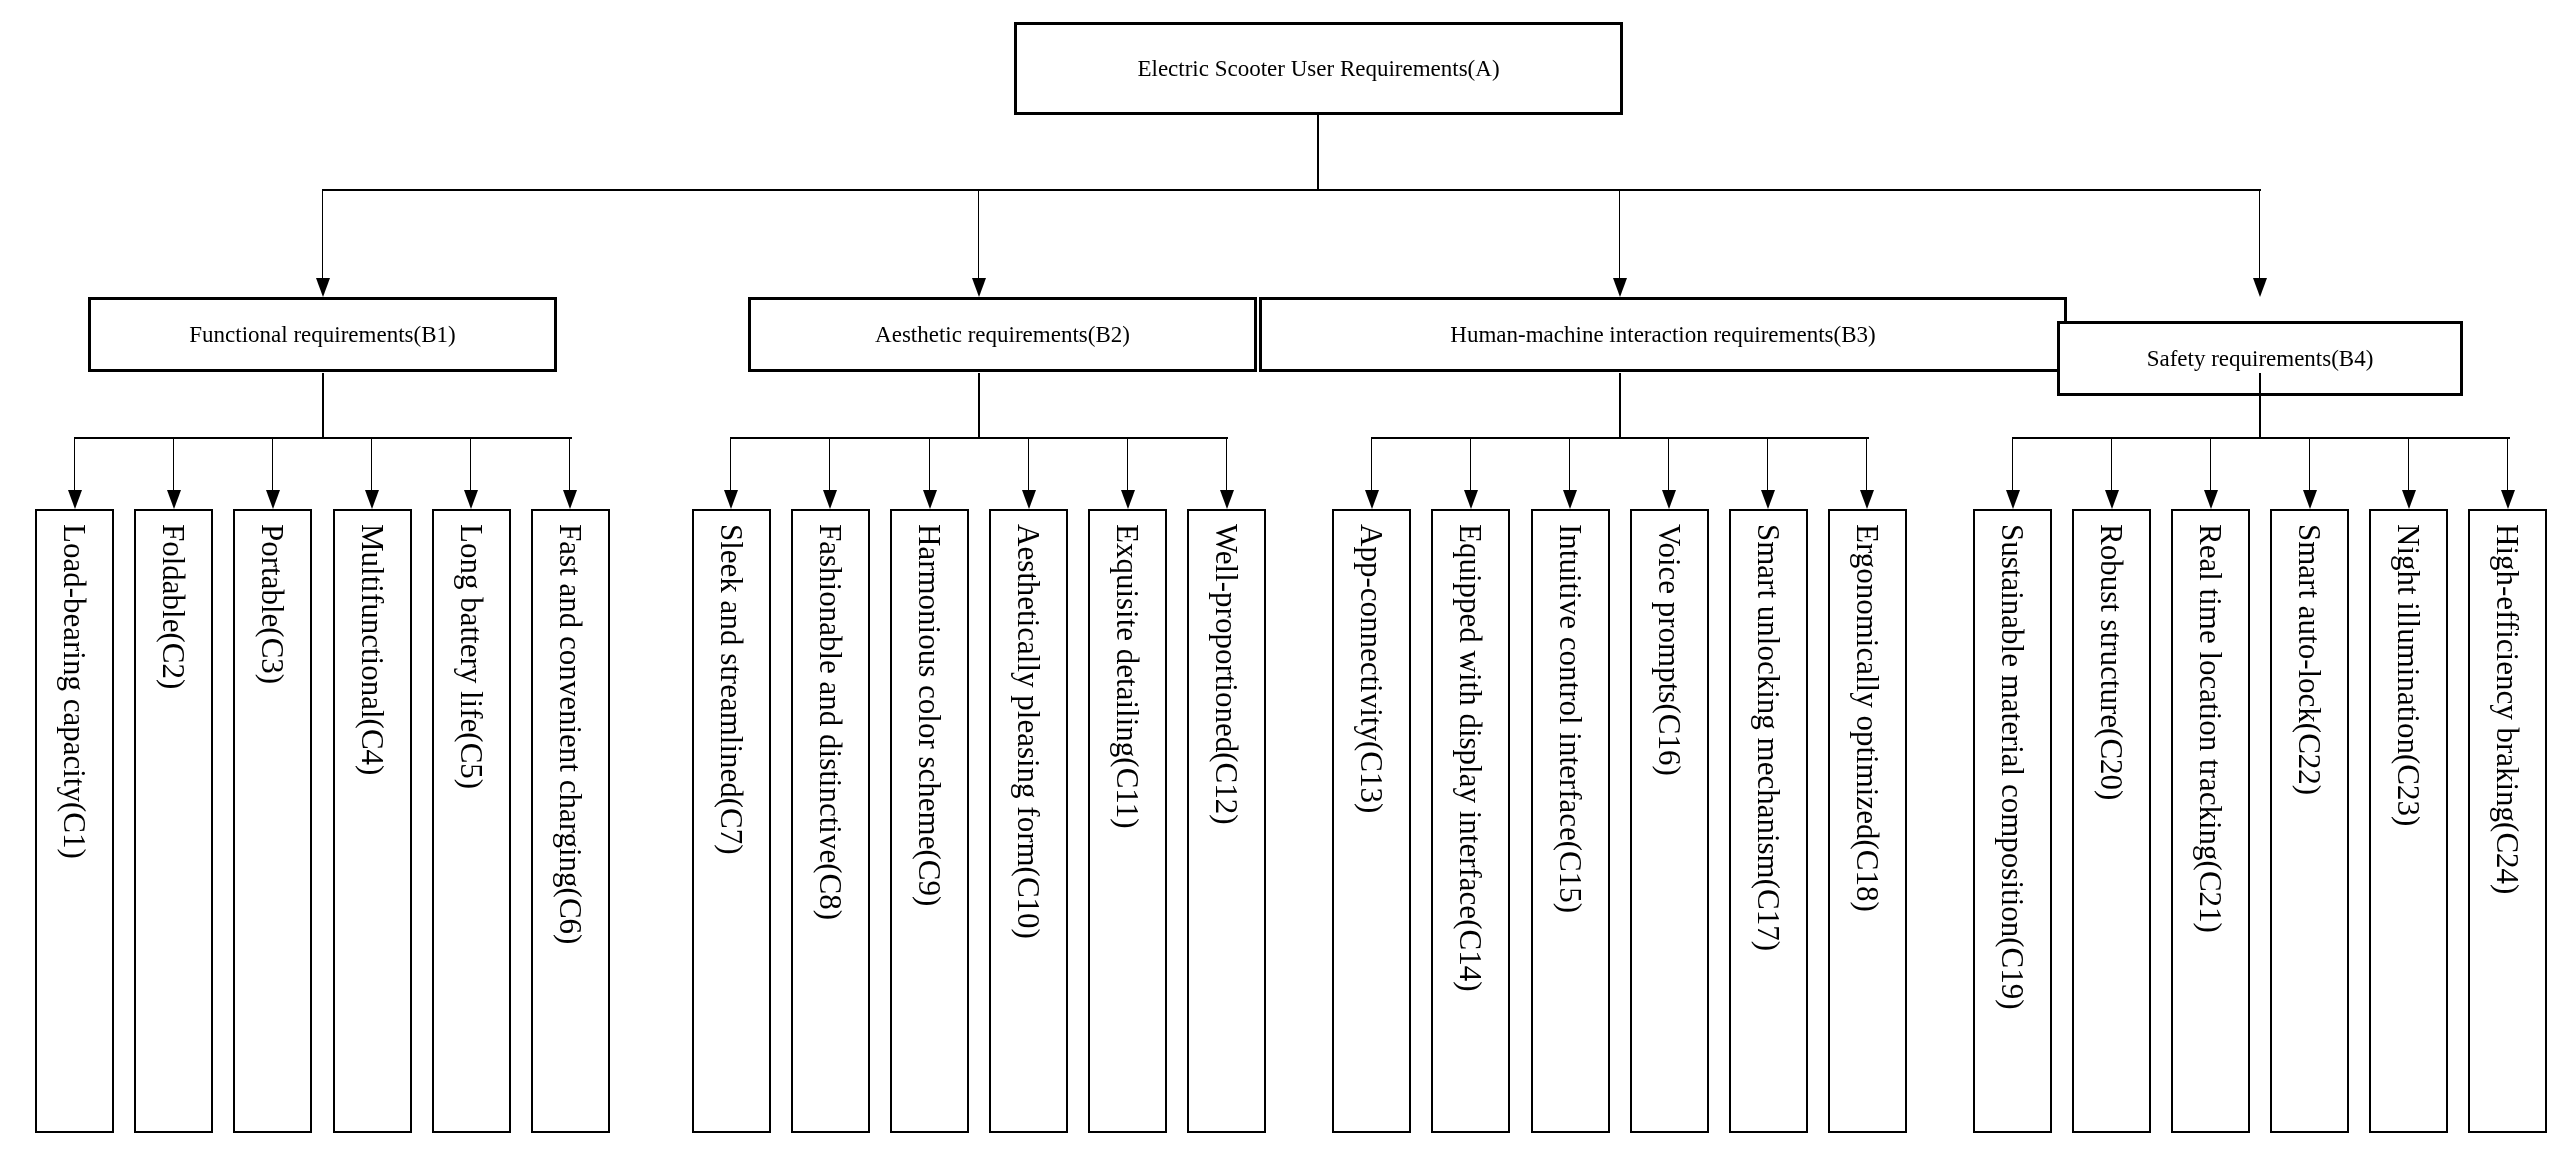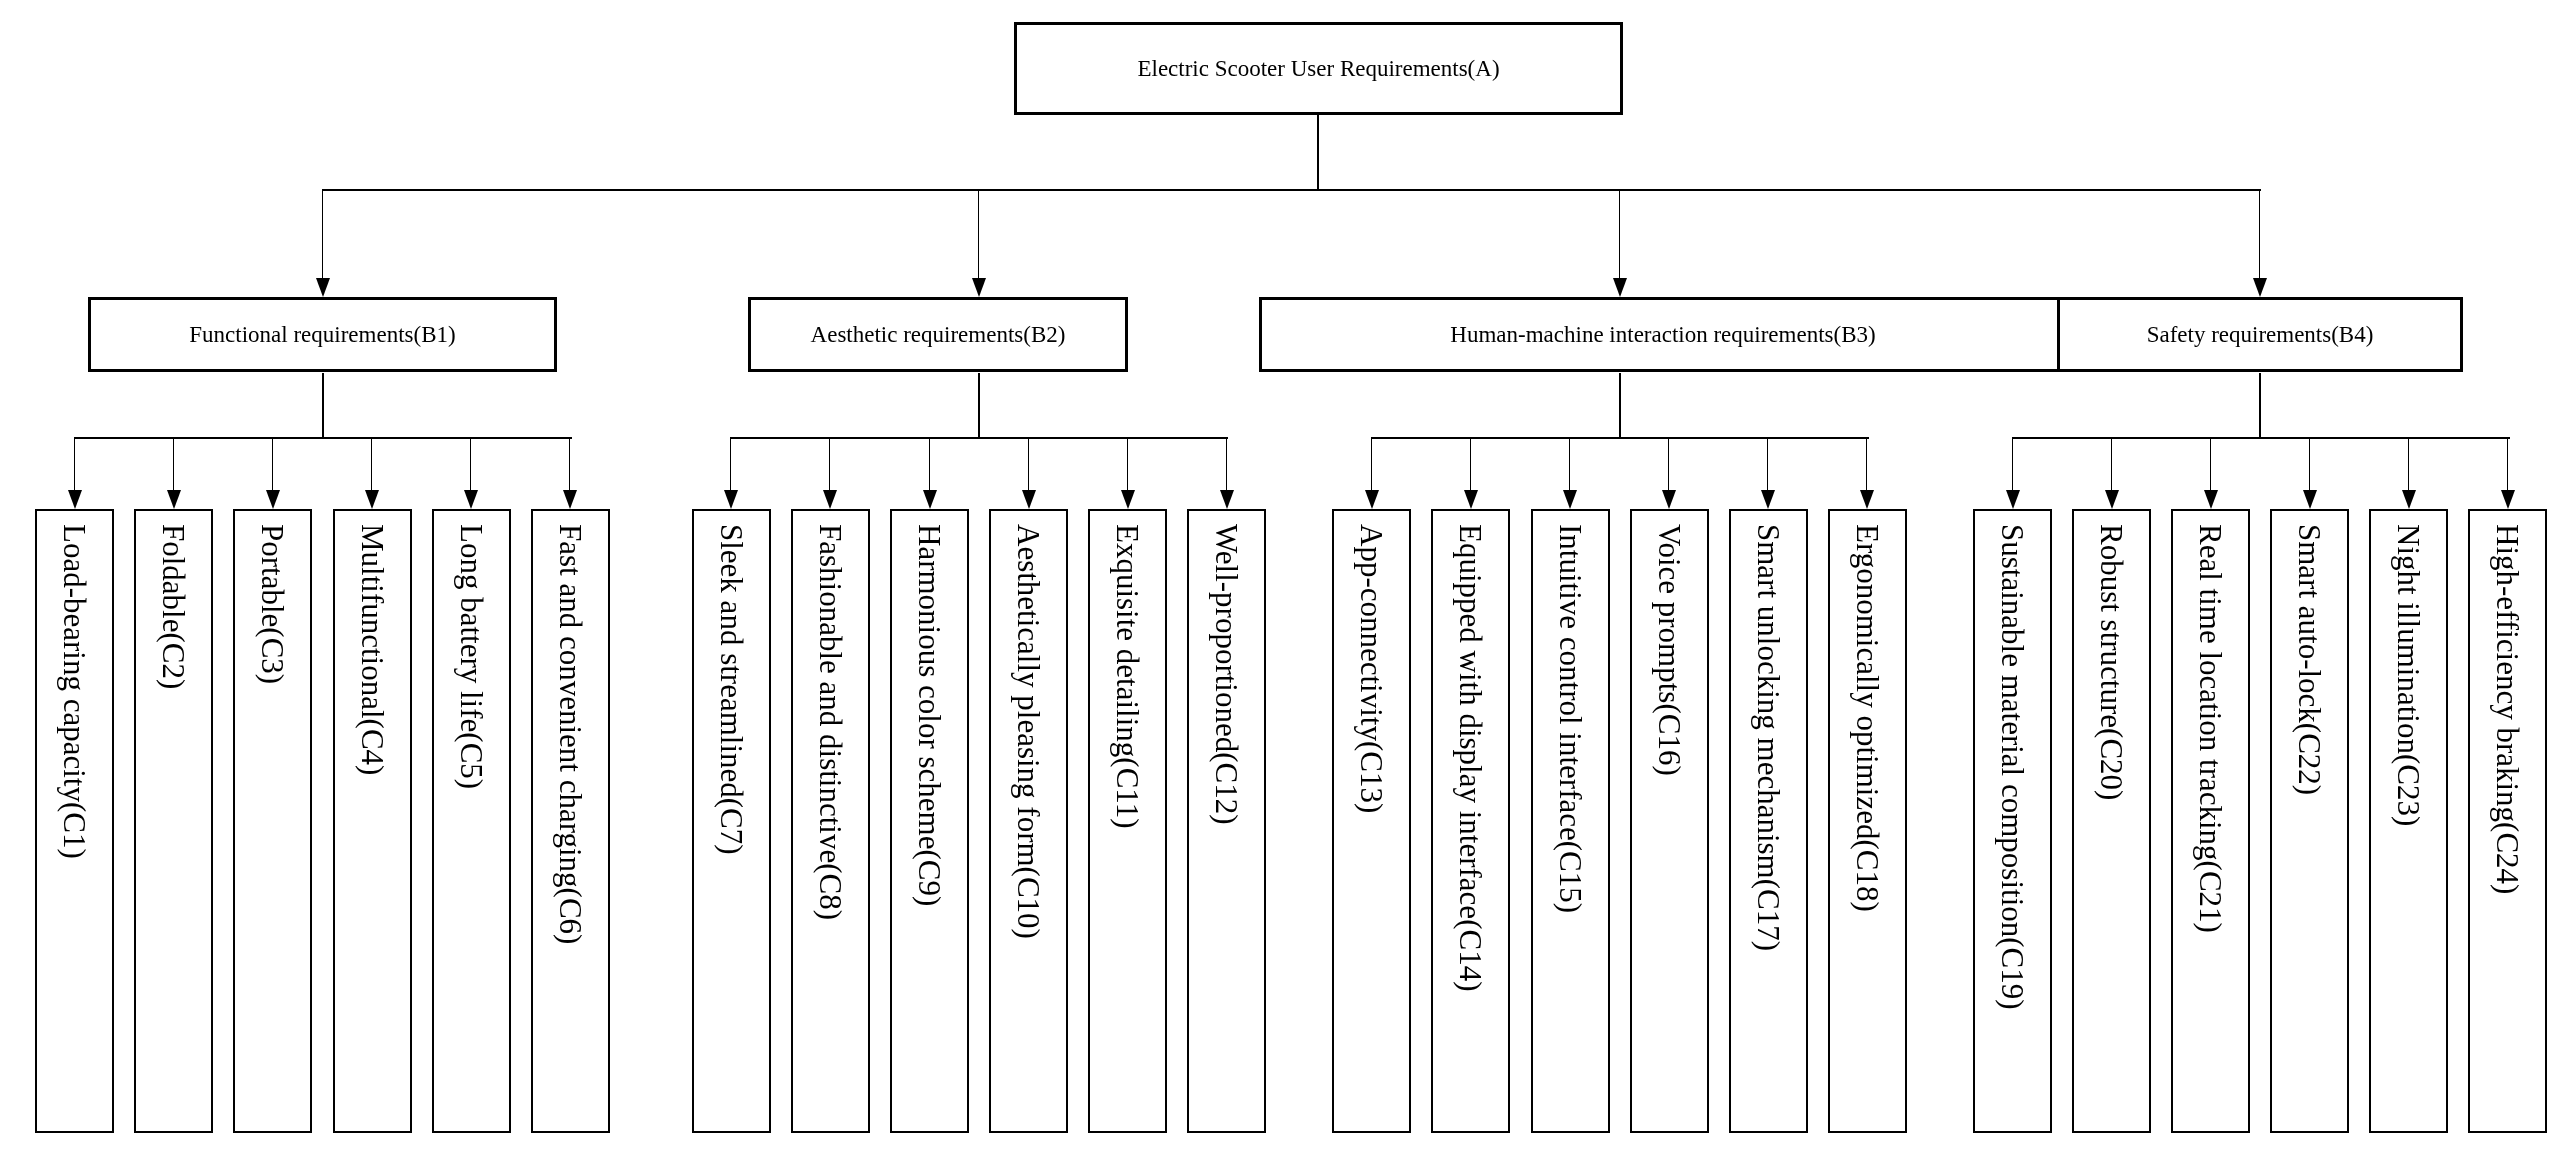--- a/index.html
+++ b/index.html
@@ -72,27 +72,27 @@
   <div class="hline" style="left:322px; top:189px; width:1939px;"></div>
 
   <div class="arrow branch-arrow" style="left:314px;"></div>
   <div class="arrow branch-arrow" style="left:970px;"></div>
   <div class="arrow branch-arrow" style="left:1611px;"></div>
   <div class="arrow branch-arrow" style="left:2251px;"></div>
 
   <div class="box branch-box" style="left:88px; width:469px;">
     <span class="htext">Functional requirements(B1)</span>
   </div>
-  <div class="box branch-box" style="left:748px; width:380px;">
+  <div class="box branch-box" style="left:748px; width:509px;">
     <span class="htext">Aesthetic requirements(B2)</span>
   </div>
   <div class="box branch-box" style="left:1259px; width:808px;">
     <span class="htext">Human-machine interaction requirements(B3)</span>
   </div>
-  <div class="box branch-box" style="left:2057px; width:406px;">
+  <div class="box branch-box" style="left:2057px; width:406px;margin-top:24px;">
     <span class="htext">Safety requirements(B4)</span>
   </div>
 
   <div class="vline branch-stub" style="left:322px;"></div>
   <div class="vline branch-stub" style="left:978px;"></div>
   <div class="vline branch-stub" style="left:1619px;"></div>
   <div class="vline branch-stub" style="left:2259px;"></div>
 
   <div class="hline group-bus" style="left:74px;"></div>
   <div class="hline group-bus" style="left:730px;"></div>

